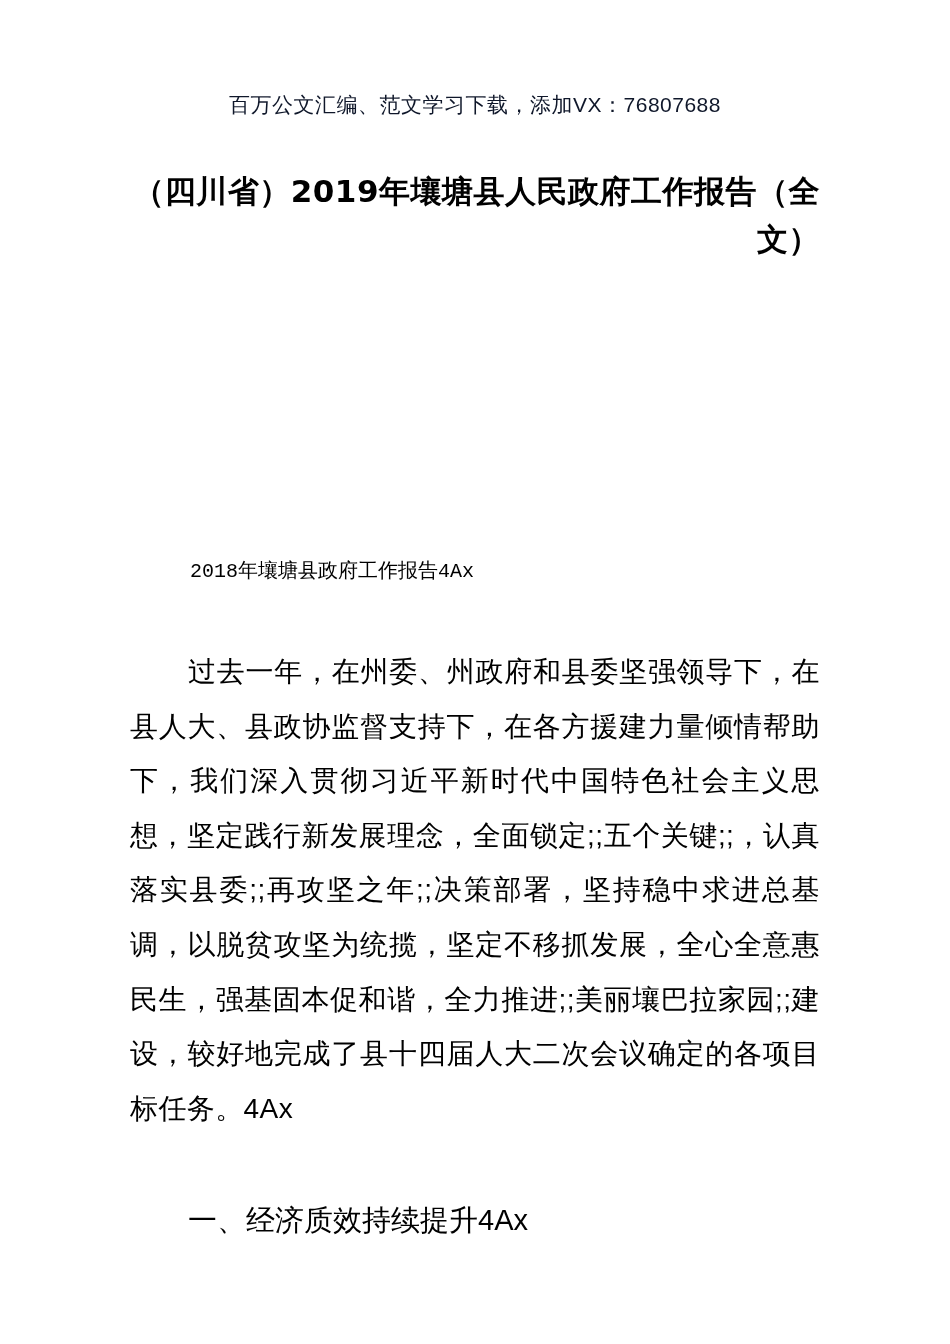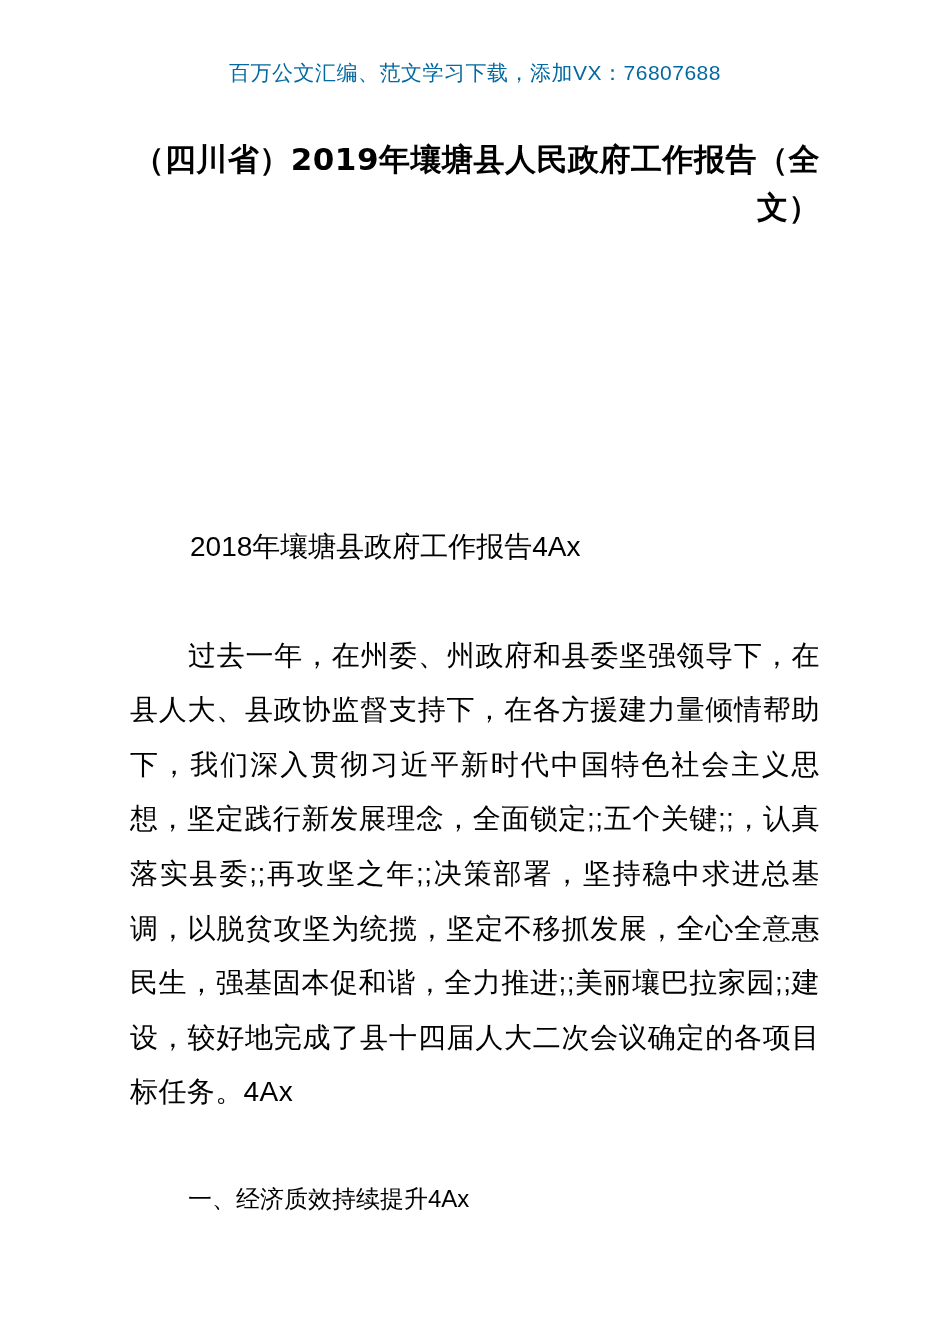--- a/index.html
+++ b/index.html
@@ -17,25 +17,25 @@
   }
   .page {
     width: 950px;
     height: 1344px;
     box-sizing: border-box;
     padding: 0 130px;
     position: relative;
   }
   .watermark {
     text-align: center;
-    color: #0369a1;
+    color: #0f172a;
     font-size: 21px;
     font-weight: 500;
     letter-spacing: 0.5px;
-    padding-top: 60px;
+    padding-top: 92px;
     line-height: 1.2;
     white-space: nowrap;
   }
   .doc-title {
     text-align: right;
     font-family: "DejaVu Sans", "Liberation Sans", sans-serif;
     font-size: 31px;
     font-weight: bold;
     line-height: 1.55;
     margin-top: 50px;
@@ -44,31 +44,32 @@
   .spacer-block {
     height: 268px;
   }
   .body-text {
     font-size: 28px;
     line-height: 1.95;
     letter-spacing: 0.4px;
     text-align: justify;
   }
   .sub-head {
-    font-size: 28px;
+    font-size: 20px;
     line-height: 1.95;
     padding-left: 60px;
     margin-bottom: 54px;
+    font-family: Liberation Mono, monospace;
   }
   .para {
     text-indent: 58px;
     margin: 0;
   }
   .section-head {
-    font-size: 24px;
+    font-size: 29px;
     line-height: 1.95;
     padding-left: 58px;
     margin-top: 56px;
   }
 </style>
 </head>
 <body>
 
 <div class="page">
 

